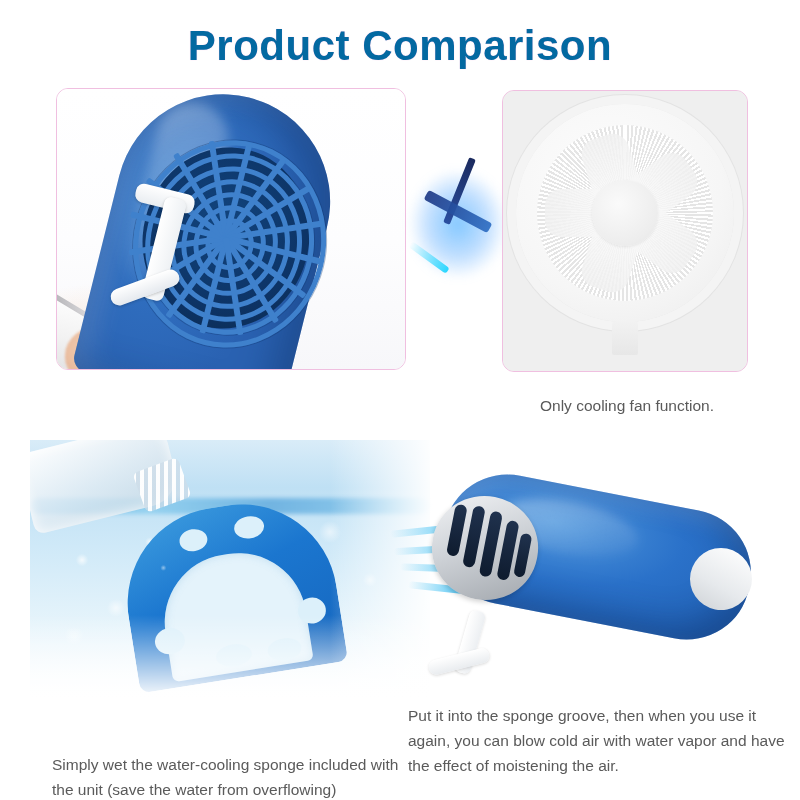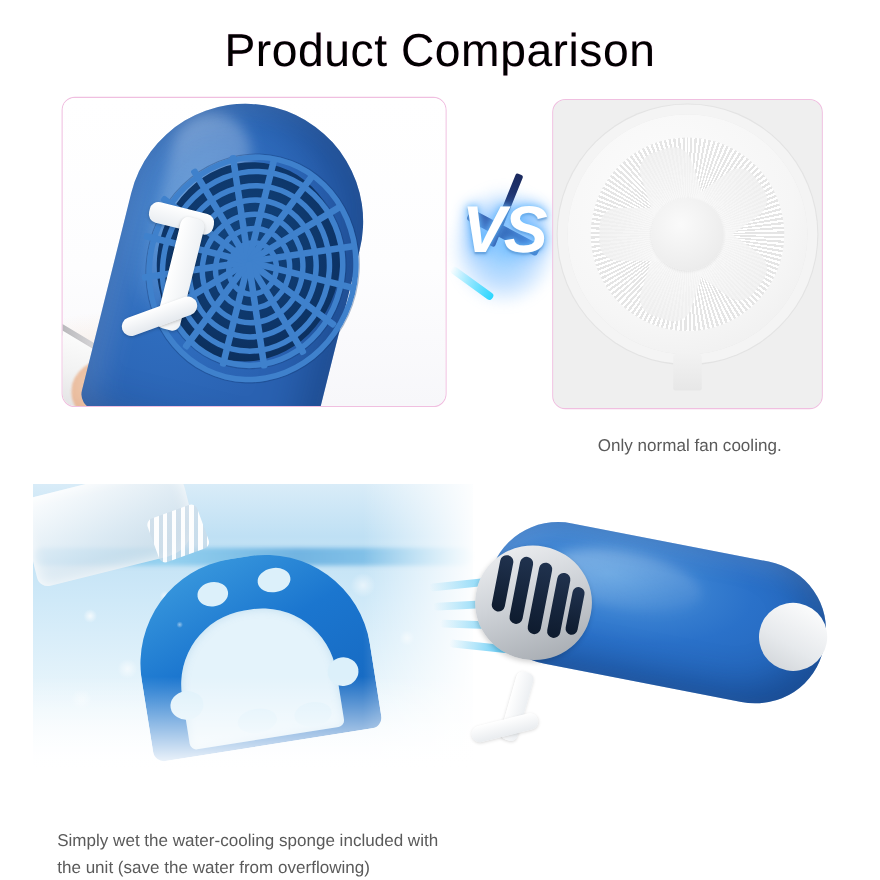--- a/index.html
+++ b/index.html
@@ -10,23 +10,23 @@
     overflow:hidden;
     position:relative;
   }
   #page{position:relative;width:800px;height:800px;overflow:hidden;background:#fff;}
 
   
   .title{
     position:absolute;left:0;top:22px;width:800px;
     text-align:center;
     font-size:42px;
-    font-weight:normal;
+    font-weight:bold;
     letter-spacing:.5px;
-    color:#000000;
+    color:#0369a1;
     text-shadow:0 0 1px #f9b6e4;
   }
 
   
   .panel{position:absolute;border:1.5px solid #f0bfe0;border-radius:12px;overflow:hidden;}
   .panel-left{left:56px;top:88px;width:348px;height:280px;background:#ffffff;}
   .panel-right{left:502px;top:90px;width:244px;height:280px;background:#efefef;}
 
   .scene{position:absolute;inset:0;overflow:hidden;}
 
@@ -340,42 +340,41 @@
       <div class="tclip"></div>
       <div class="tclip-foot"></div>
     </div>
   </div>
 
   <div class="vs">
     <div class="vs-glow"></div>
     <div class="vs-slashA"></div>
     <div class="vs-slashB"></div>
     <div class="vs-slashC"></div>
-    <div class="vs-text">VS</div>
   </div>
 
   <div class="panel panel-right">
     <div class="scene">
       <div class="rbg"></div>
       <div class="wfan">
         <div class="wfan-inner"></div>
         <div id="white-blades">
             <div class="blade" style="transform: translate(-50%, 0px) rotate(18deg);"></div>
             <div class="blade" style="transform: translate(-50%, 0px) rotate(90deg);"></div>
             <div class="blade" style="transform: translate(-50%, 0px) rotate(162deg);"></div>
             <div class="blade" style="transform: translate(-50%, 0px) rotate(234deg);"></div>
             <div class="blade" style="transform: translate(-50%, 0px) rotate(306deg);"></div>
           </div>
         <div class="wfan-hub"></div>
       </div>
       <div class="wfan-neck"></div>
     </div>
   </div>
 
-  <div class="cap cap-right">Only normal fan cooling.</div>
+  <div class="cap cap-right">Only cooling fan function.</div>
 
   <div class="bottom">
 
     <div class="water"></div>
     <div class="waterline"></div>
 
     <div class="bottle"></div>
     <div class="bottle-neck"></div>
 
     <div class="sponge">
@@ -407,14 +406,15 @@
         <div class="vslot" style="left:52px;top:14px;width:12px;height:66px;"></div>
         <div class="vslot" style="left:70px;top:20px;width:12px;height:60px;"></div>
         <div class="vslot" style="left:86px;top:30px;width:11px;height:44px;"></div>
       </div>
       <div class="bfan-stand"></div>
       <div class="bfan-foot"></div>
     </div>
   </div>
 
   <div class="cap cap-bl">Simply wet the water-cooling sponge included with the unit (save the water from overflowing)</div>
+  <div class="cap cap-br">Put it into the sponge groove, then when you use it again, you can blow cold air with water vapor and have the effect of moistening the air.</div>
 
 </div>
 
 </body></html>

